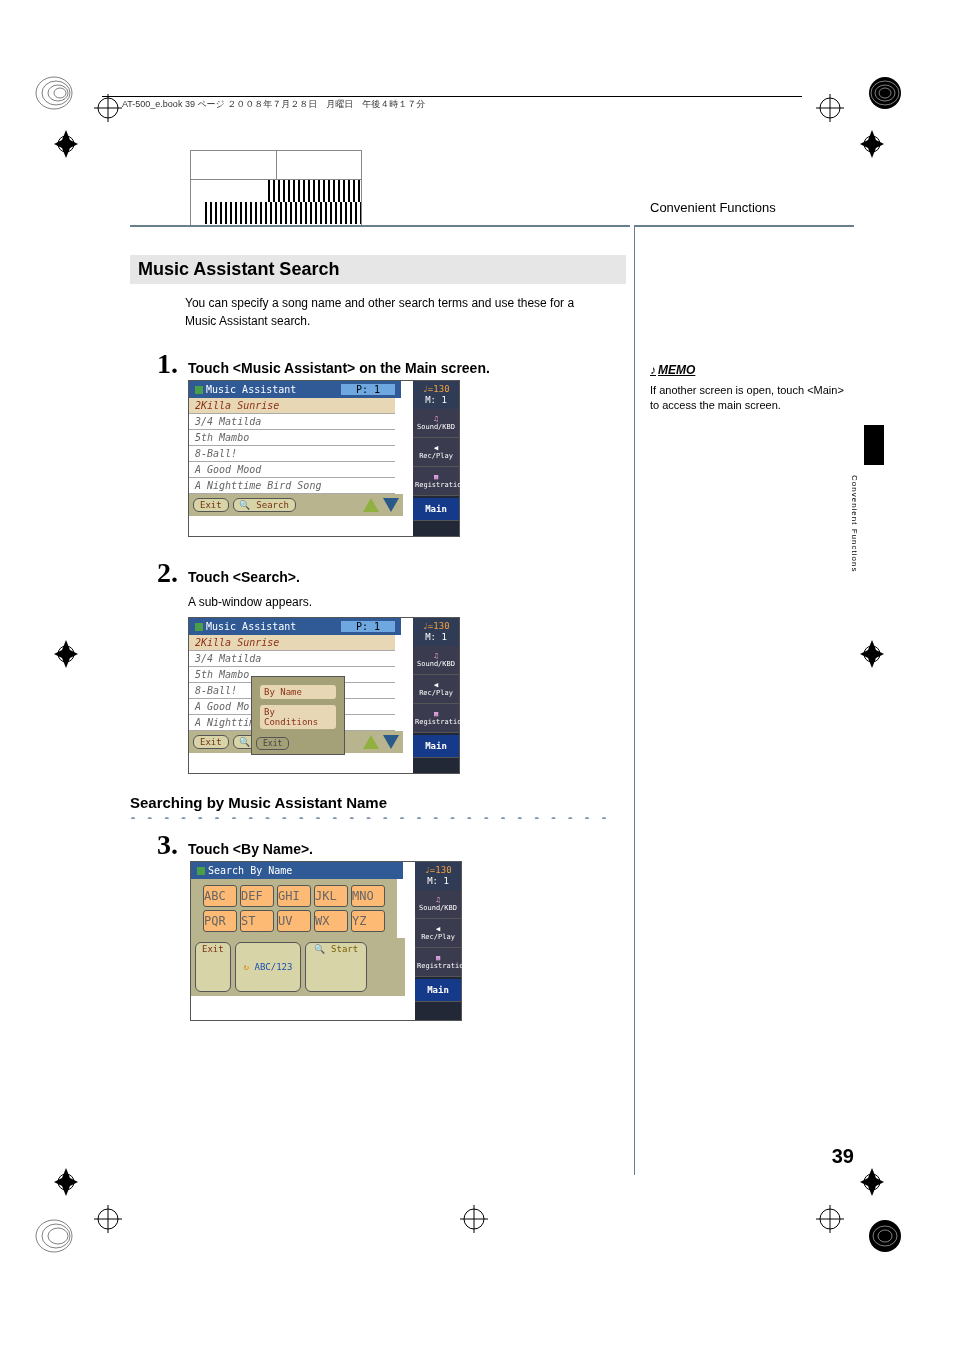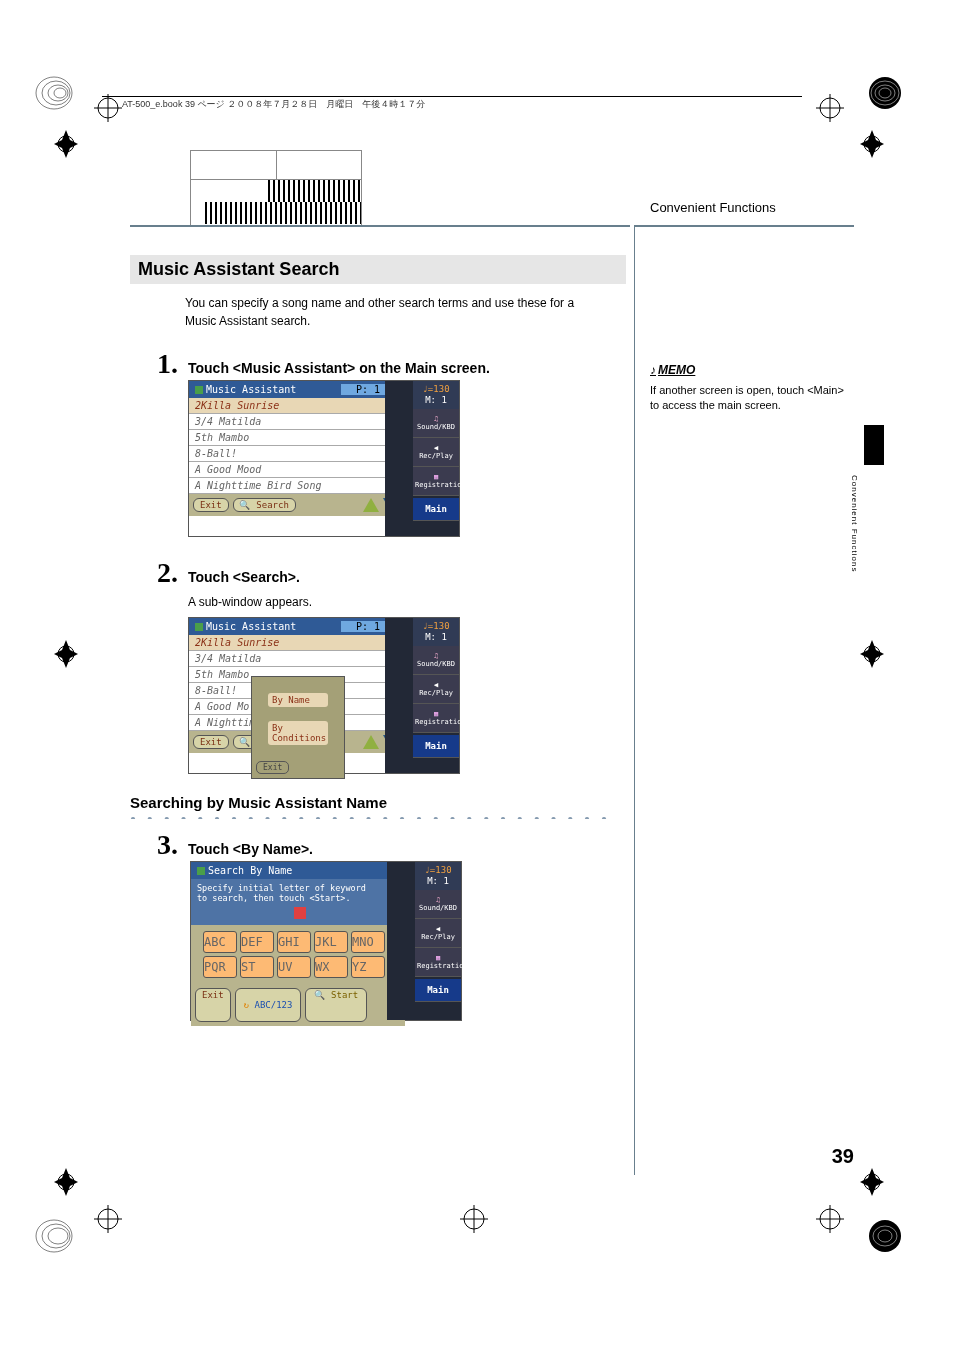--- a/index.html
+++ b/index.html
@@ -180,21 +180,20 @@
     width: 16px; height: 14px;
     background: #3a6710;
     display: inline-block;
   }
   .ss-sidebar {
     position: absolute;
     right: 0;
     top: 0;
     width: 46px;
     background: #222836;
-    padding-left: 28px;
   }
   .ss-sidebar .tempo {
     background: #303b55;
     color: #f0a040;
     font-size: 9px;
     padding: 3px;
     text-align: center;
     line-height: 1.2;
   }
   .ss-sidebar .side-btn {
@@ -220,21 +219,21 @@
     width: 88px;
     background: #a4a077;
     border: 1px solid #555;
     padding: 2px;
     font-size: 9px;
   }
   .popup-opt {
     background: #e8d7b5;
     color: #8a3016;
     padding: 2px 4px;
-    margin: 14px;
+    margin: 6px;
     border-radius: 3px;
   }
   .popup-exit {
     border: 1px solid #555;
     border-radius: 5px;
     padding: 1px 6px;
     display: inline-block;
     margin: 2px;
     font-size: 8px;
     color: #444;
@@ -333,21 +332,21 @@
   .ss3-footer {
     width: 206px;
     background: #b8b48e;
     padding: 4px;
     display: flex;
     gap: 4px;
   }
   .ss3-abc {
     border: 1px solid #555;
     border-radius: 6px;
-    padding: 11px 8px;
+    padding: 19px 8px;
     background: #d7d4a8;
     color: #1a4fb0;
     font-size: 9px;
   }
   .ss3-start {
     border: 1px solid #555;
     border-radius: 6px;
     padding: 1px 8px;
     background: #d7d4a8;
     color: #7a6000;
@@ -578,25 +577,20 @@
     <div class="dot-rule">● ● ● ● ● ● ● ● ● ● ● ● ● ● ● ● ● ● ● ● ● ● ● ● ● ● ● ● ● ● ● ● ● ● ● ● ● ● ● ● ● ● ● ● ● ● ● ● ● ● ● ● ● ● ●</div>
 
     <div class="step">
       <div class="step-num">3.</div>
       <div class="step-text">Touch &lt;By Name&gt;.</div>
     </div>
 
     <div class="screenshot" style="height:158px;margin-left:60px;">
       <div class="ss-titlebar" style="background:#2f5a96;">
         <span><span style="display:inline-block;width:8px;height:8px;background:#4a9e4a;vertical-align:middle;margin-right:3px;"></span><span>Search By Name</span></span>
-      </div>
-      <div class="ss3-body">
-        <div>Specify initial letter of keyword</div>
-        <div>to search, then touch &lt;Start&gt;.</div>
-        <div class="ss3-cursor"></div>
       </div>
       <div style="width:206px;background:#b8b48e;padding:2px 0;">
         <div class="kb-grid">
           <div class="kb-key">ABC</div>
           <div class="kb-key">DEF</div>
           <div class="kb-key">GHI</div>
           <div class="kb-key">JKL</div>
           <div class="kb-key">MNO</div>
           <div class="kb-key">PQR</div>
           <div class="kb-key">ST</div>

